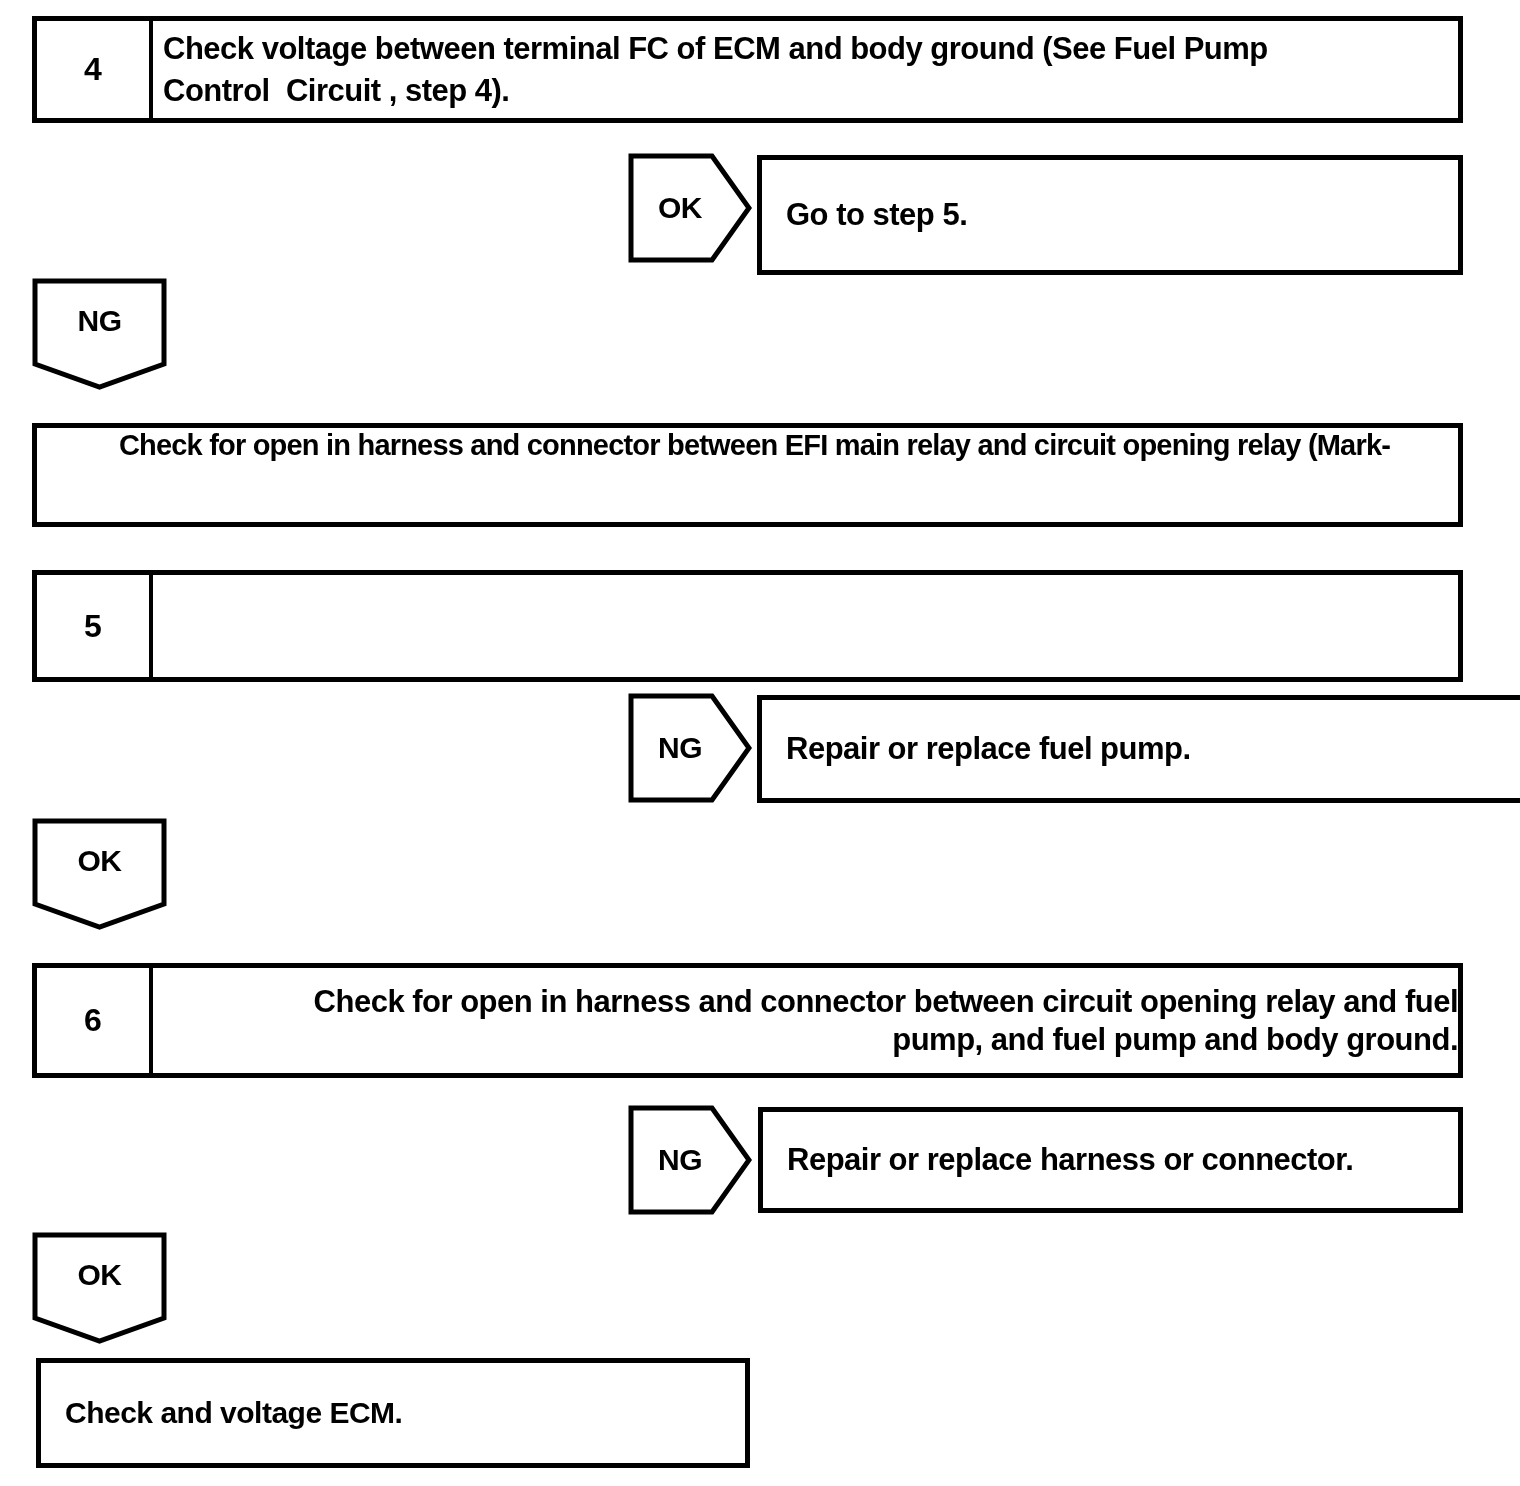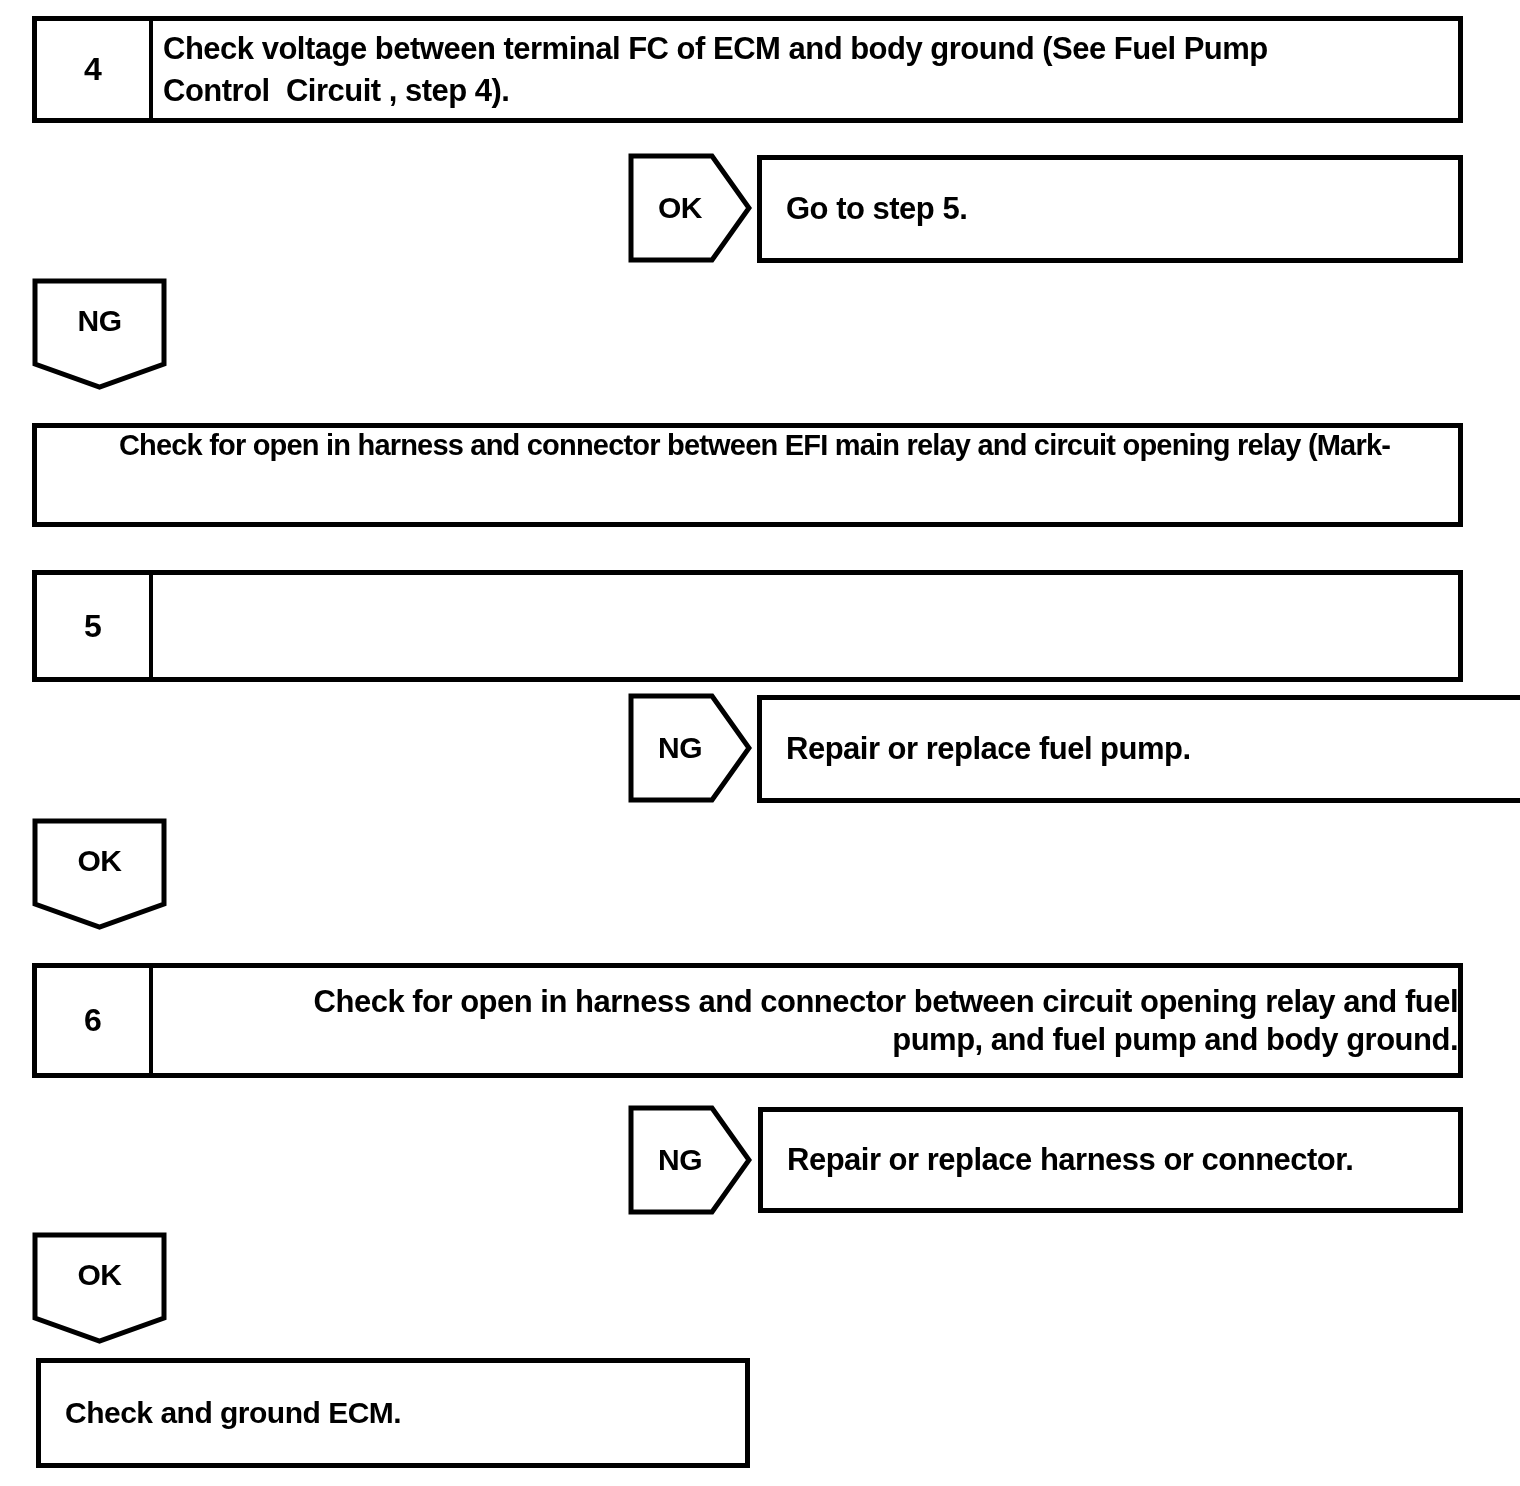--- a/index.html
+++ b/index.html
@@ -111,21 +111,21 @@
       <div class="tline">Control  Circuit , step 4).</div>
     </div>
   </div>
 
   <div class="shape" style="left:628px; top:153px;">
     <svg width="124" height="110" viewBox="0 0 124 110">
       <polygon points="3,3 84,3 121,55 84,107 3,107"></polygon>
     </svg>
     <span class="harrow-label">OK</span>
   </div>
-  <div class="box result-box" style="left:757px; top:155px; width:706px; height:108px;">
+  <div class="box result-box" style="left:757px; top:155px; width:706px; height:120px;">
     <span class="tline">Go to step 5.</span>
   </div>
 
   <div class="shape" style="left:32px; top:278px;">
     <svg width="135" height="112" viewBox="0 0 135 112">
       <polygon points="3,3 132,3 132,86 67.5,109 3,86"></polygon>
     </svg>
     <span class="vpent-label">NG</span>
   </div>
 
@@ -173,16 +173,16 @@
   </div>
 
   <div class="shape" style="left:32px; top:1232px;">
     <svg width="135" height="112" viewBox="0 0 135 112">
       <polygon points="3,3 132,3 132,86 67.5,109 3,86"></polygon>
     </svg>
     <span class="vpent-label">OK</span>
   </div>
 
   <div class="box final-box" style="left:36px; top:1358px; width:714px; height:110px;">
-    <span class="tline">Check and ground ECM.</span>
+    <span class="tline">Check and voltage ECM.</span>
   </div>
 
 </div>
 
 </body></html>

